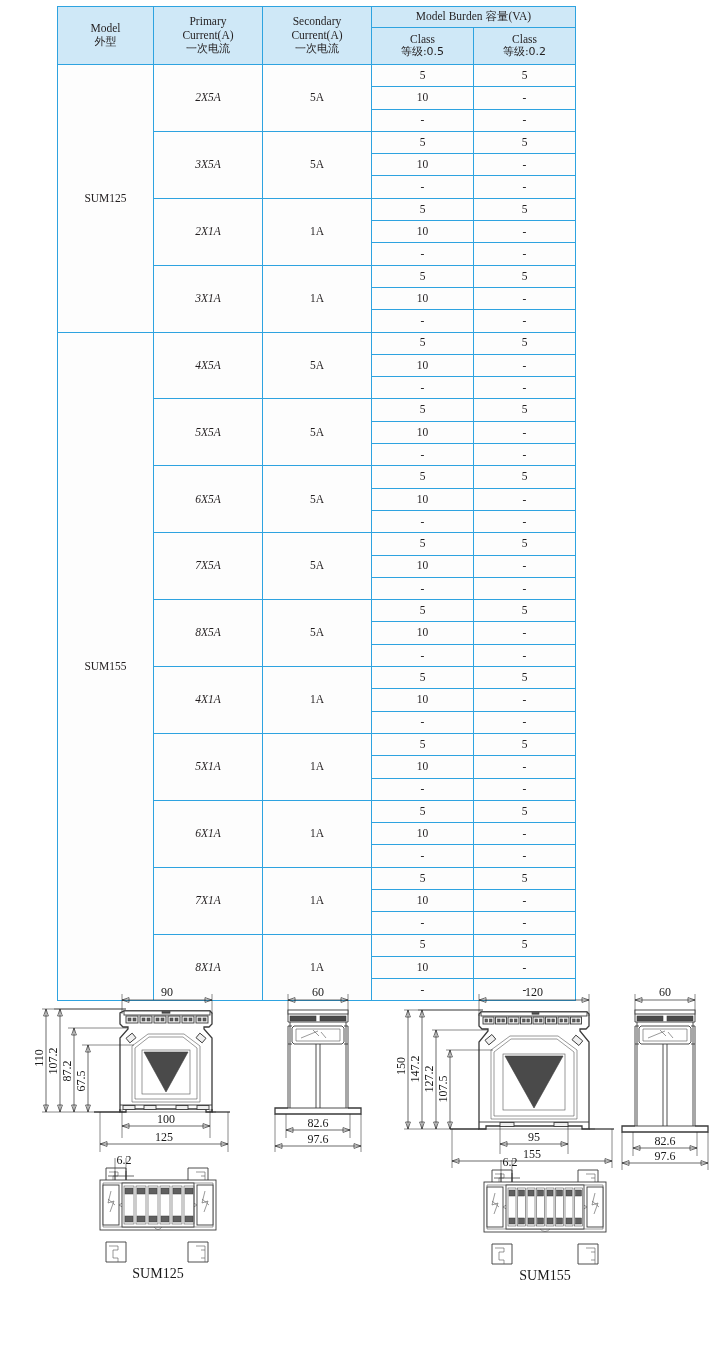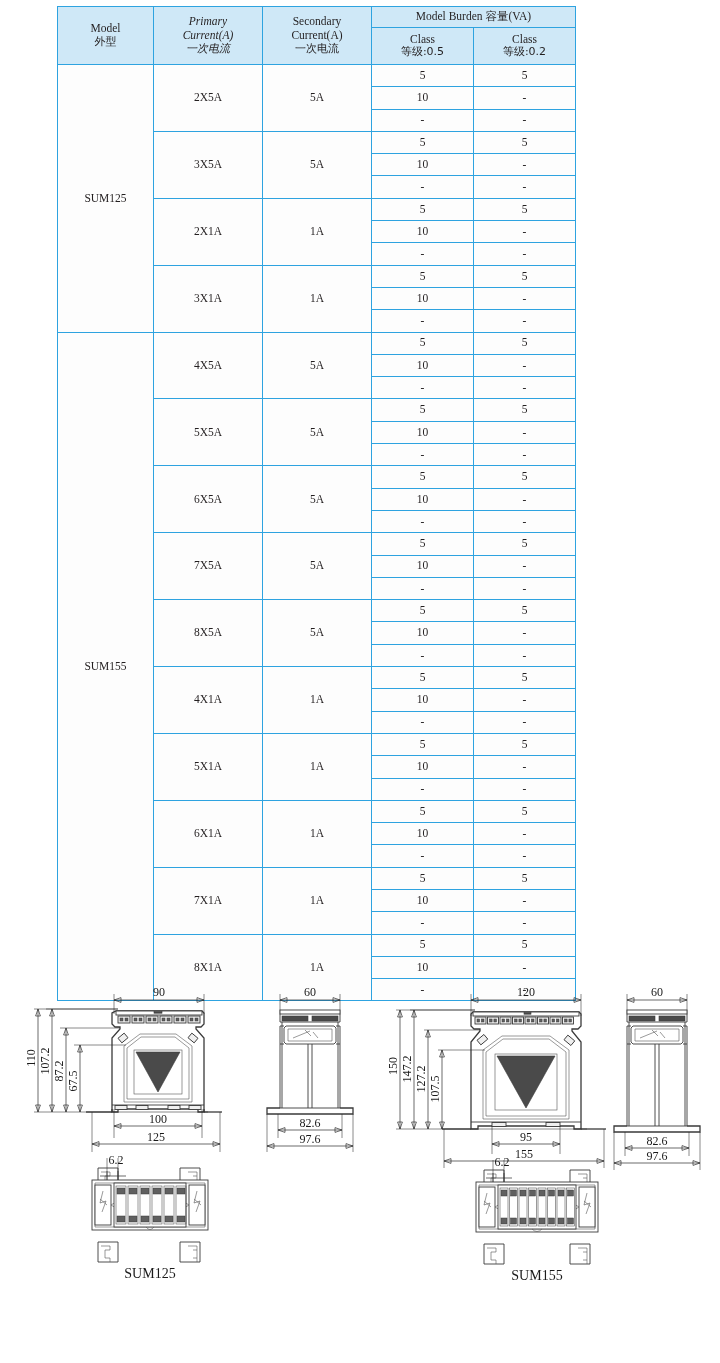--- a/index.html
+++ b/index.html
@@ -18,33 +18,33 @@
     border:1px solid #2ea3e0;
     text-align:center;vertical-align:middle;
     font-weight:normal;padding:0;
     font-size:11.5px;line-height:1.18;
     color:#231f20;
   }
   #spec-table thead th{background:#cfe8f7;}
   #spec-table tbody td{background:#fdfdfd;}
   .cn{font-family:"DejaVu Sans","Liberation Sans",sans-serif;font-size:11px;}
   th.h-model{width:95px;height:56px;}
-  th.h-pri{width:108px;font-style:italic;}
+  th.h-pri{width:108px;}
   th.h-sec{width:108px;margin-top:48px;}
   th.h-rb{height:20px;}
   th.h-cls{height:36px;width:104px;}
   td.model-cell{width:95px;font-size:13px;}
-  td.pri-cell{font-size:13px;height:64px;}
+  td.pri-cell{font-size:13px;height:64px;font-style:italic;}
   td.sec-cell{font-size:13px;}
   td.burden{height:21.3px;font-size:12px;}
   .grp-top td{border-top:1.6px solid #2ea3e0;}
   .grp-end td{border-bottom:1.6px solid #2ea3e0;}
 
   
-  #drawings{position:absolute;left:0;top:960px;width:660px;height:403px;}
+  #drawings{position:absolute;left:8px;top:960px;width:660px;height:403px;}
   .dwg{position:absolute;}
   svg{display:block;overflow:visible;}
   .ln{stroke:#3a3a3a;stroke-width:.9;fill:none;}
   .ln2{stroke:#3a3a3a;stroke-width:1.3;fill:none;}
   .thin{stroke:#555;stroke-width:.6;fill:none;}
   .dimln{stroke:#2b2b2b;stroke-width:.7;fill:none;}
   .extl{stroke:#2b2b2b;stroke-width:.55;fill:none;}
   .fillw{fill:#ffffff;stroke:#3a3a3a;stroke-width:.9;}
   .fillg{fill:#efefef;stroke:#3a3a3a;stroke-width:.9;}
   .filld{fill:#4a4a4a;stroke:#3a3a3a;stroke-width:.6;}

